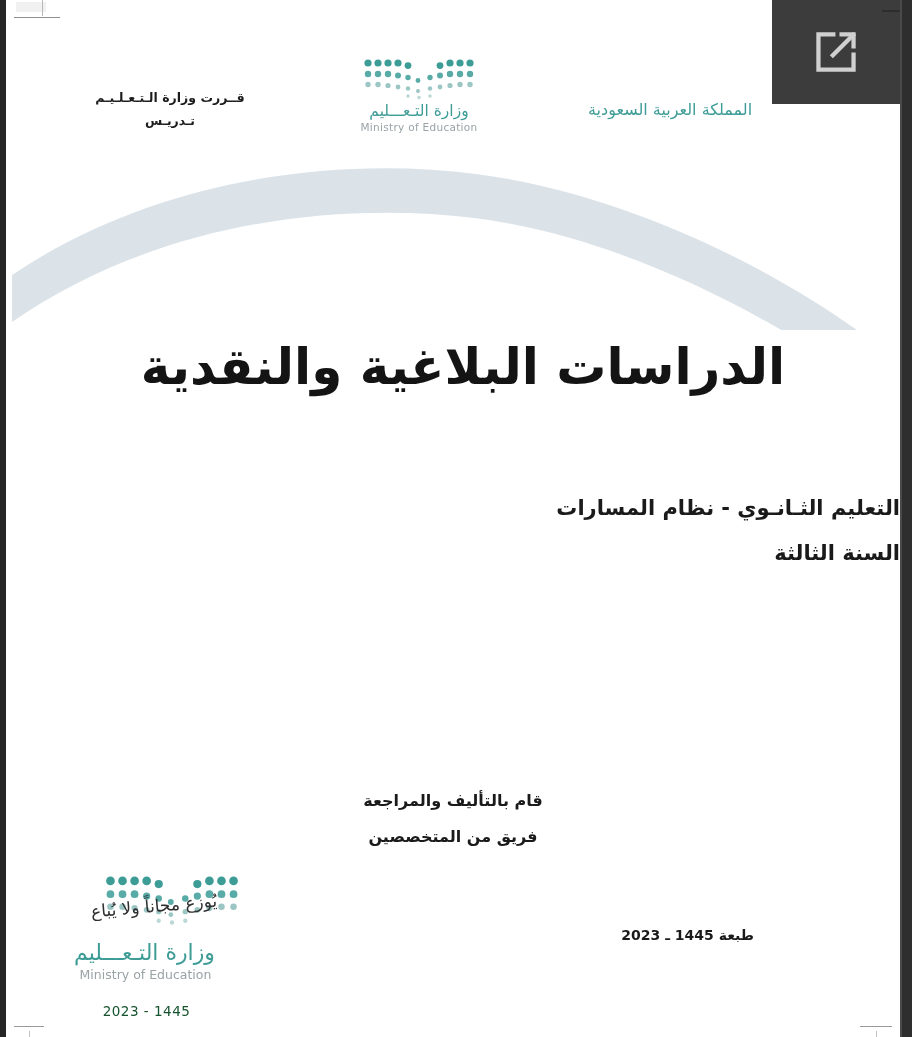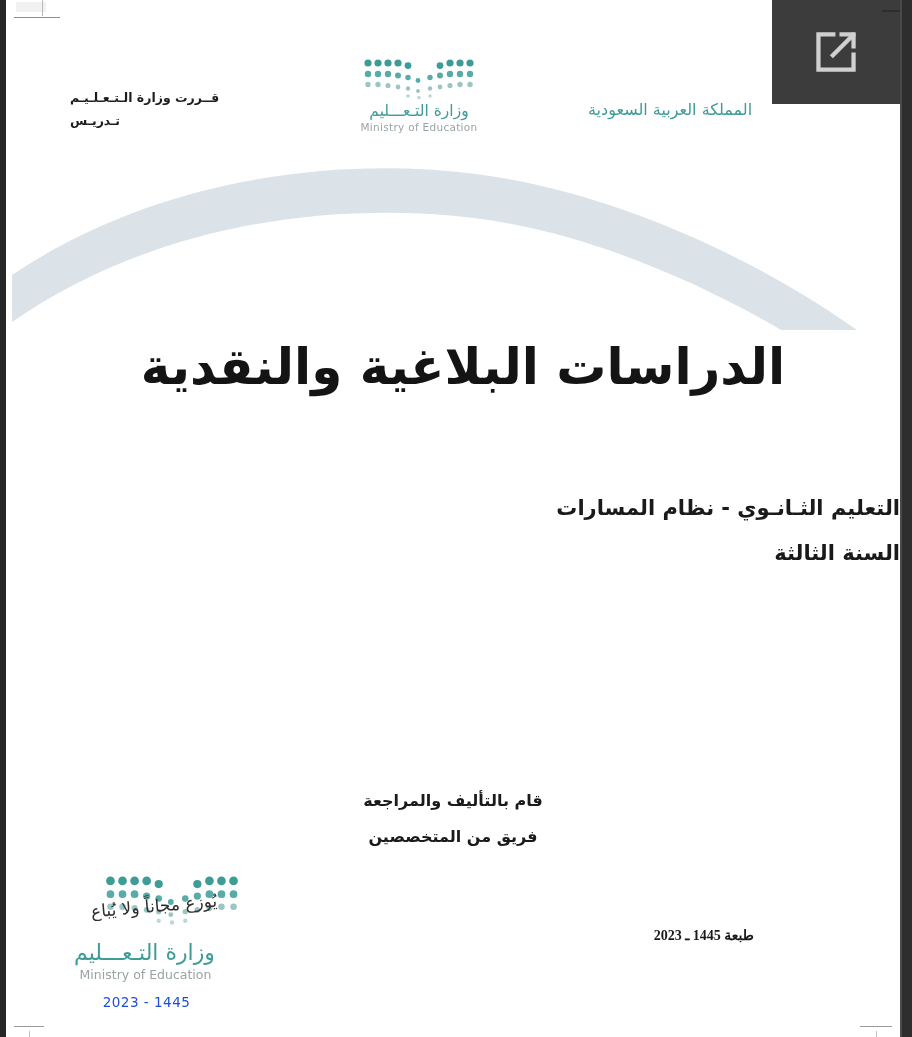--- a/index.html
+++ b/index.html
@@ -59,21 +59,21 @@
     height: 180px;
     pointer-events: none;
   }
 
   
   #decree-note {
     position: absolute;
     right: 630px;
     top: 86px;
     width: 200px;
-    text-align: left;
+    text-align: center;
     color: #1c1c1c;
     font-family: "DejaVu Sans", "Liberation Sans", sans-serif;
     font-size: 12.5px;
     font-weight: 700;
     line-height: 1.85;
     letter-spacing: .2px;
     direction: rtl;
   }
   #kingdom-line {
     position: absolute;
@@ -149,21 +149,20 @@
 
   #edition-line {
     position: absolute;
     right: 146px;
     top: 927px;
     color: #1a1a1a;
     font-size: 14px;
     font-weight: 700;
     direction: rtl;
     white-space: nowrap;
-    font-family: Liberation Serif, serif;
   }
 
   
   #moe-bottom {
     position: absolute;
     left: 38px;
     top: 872px;
     width: 215px;
   }
   #moe-bottom .dots-wrap {
@@ -199,23 +198,23 @@
     display: block;
     margin-top: 2px;
     padding-right: 12px;
     color: #9aa3a6;
     font-size: 12.5px;
     direction: ltr;
     text-align: center;
   }
   #moe-bottom .yr {
     display: block;
-    margin-top: 12px;
+    margin-top: 21px;
     padding-right: 10px;
-    color: #1d4ed8;
+    color: #14532d;
     font-size: 13.5px;
     direction: ltr;
     text-align: center;
     letter-spacing: .5px;
   }
 
   
   #expand-button {
     position: absolute;
     left: 772px;

